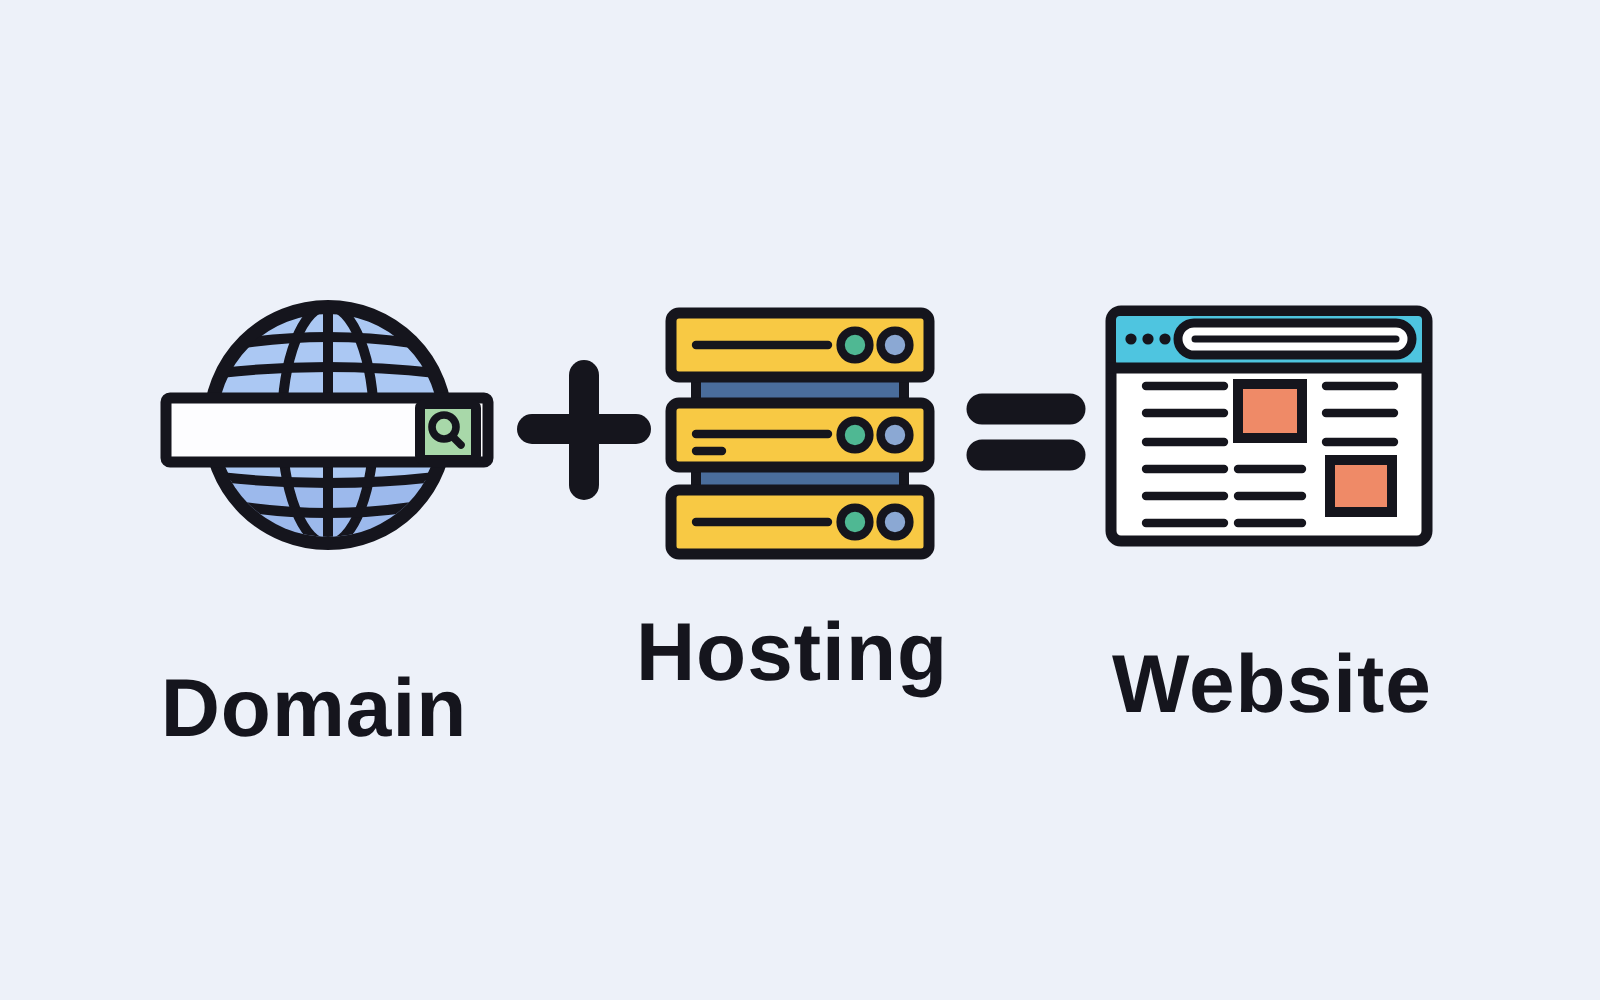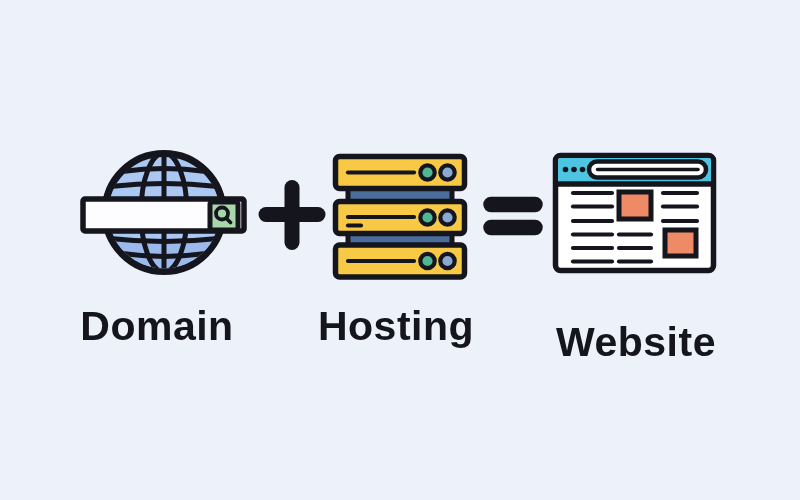--- a/index.html
+++ b/index.html
@@ -23,21 +23,21 @@
     top: 303px;
     width: 220px;
     text-align: center;
     font-size: 41px;
     font-weight: bold;
     letter-spacing: 0.5px;
     color: var(--ink, #15151d);
     transform: translateX(-50%);
     white-space: nowrap;
   }
-  .label-domain  { left: 157px; }
+  .label-domain  { left: 157px; margin-top: 28px; }
   .label-hosting { left: 396px; }
   .label-website { left: 636px; margin-top: 16px; }
 </style>
 </head>
 <body>
 
 <div class="canvas">
 
   <svg class="abs icon-svg" style="left:75px; top:140px;" width="180" height="150" viewBox="0 0 180 150" aria-label="globe-search-icon">
     <defs>

